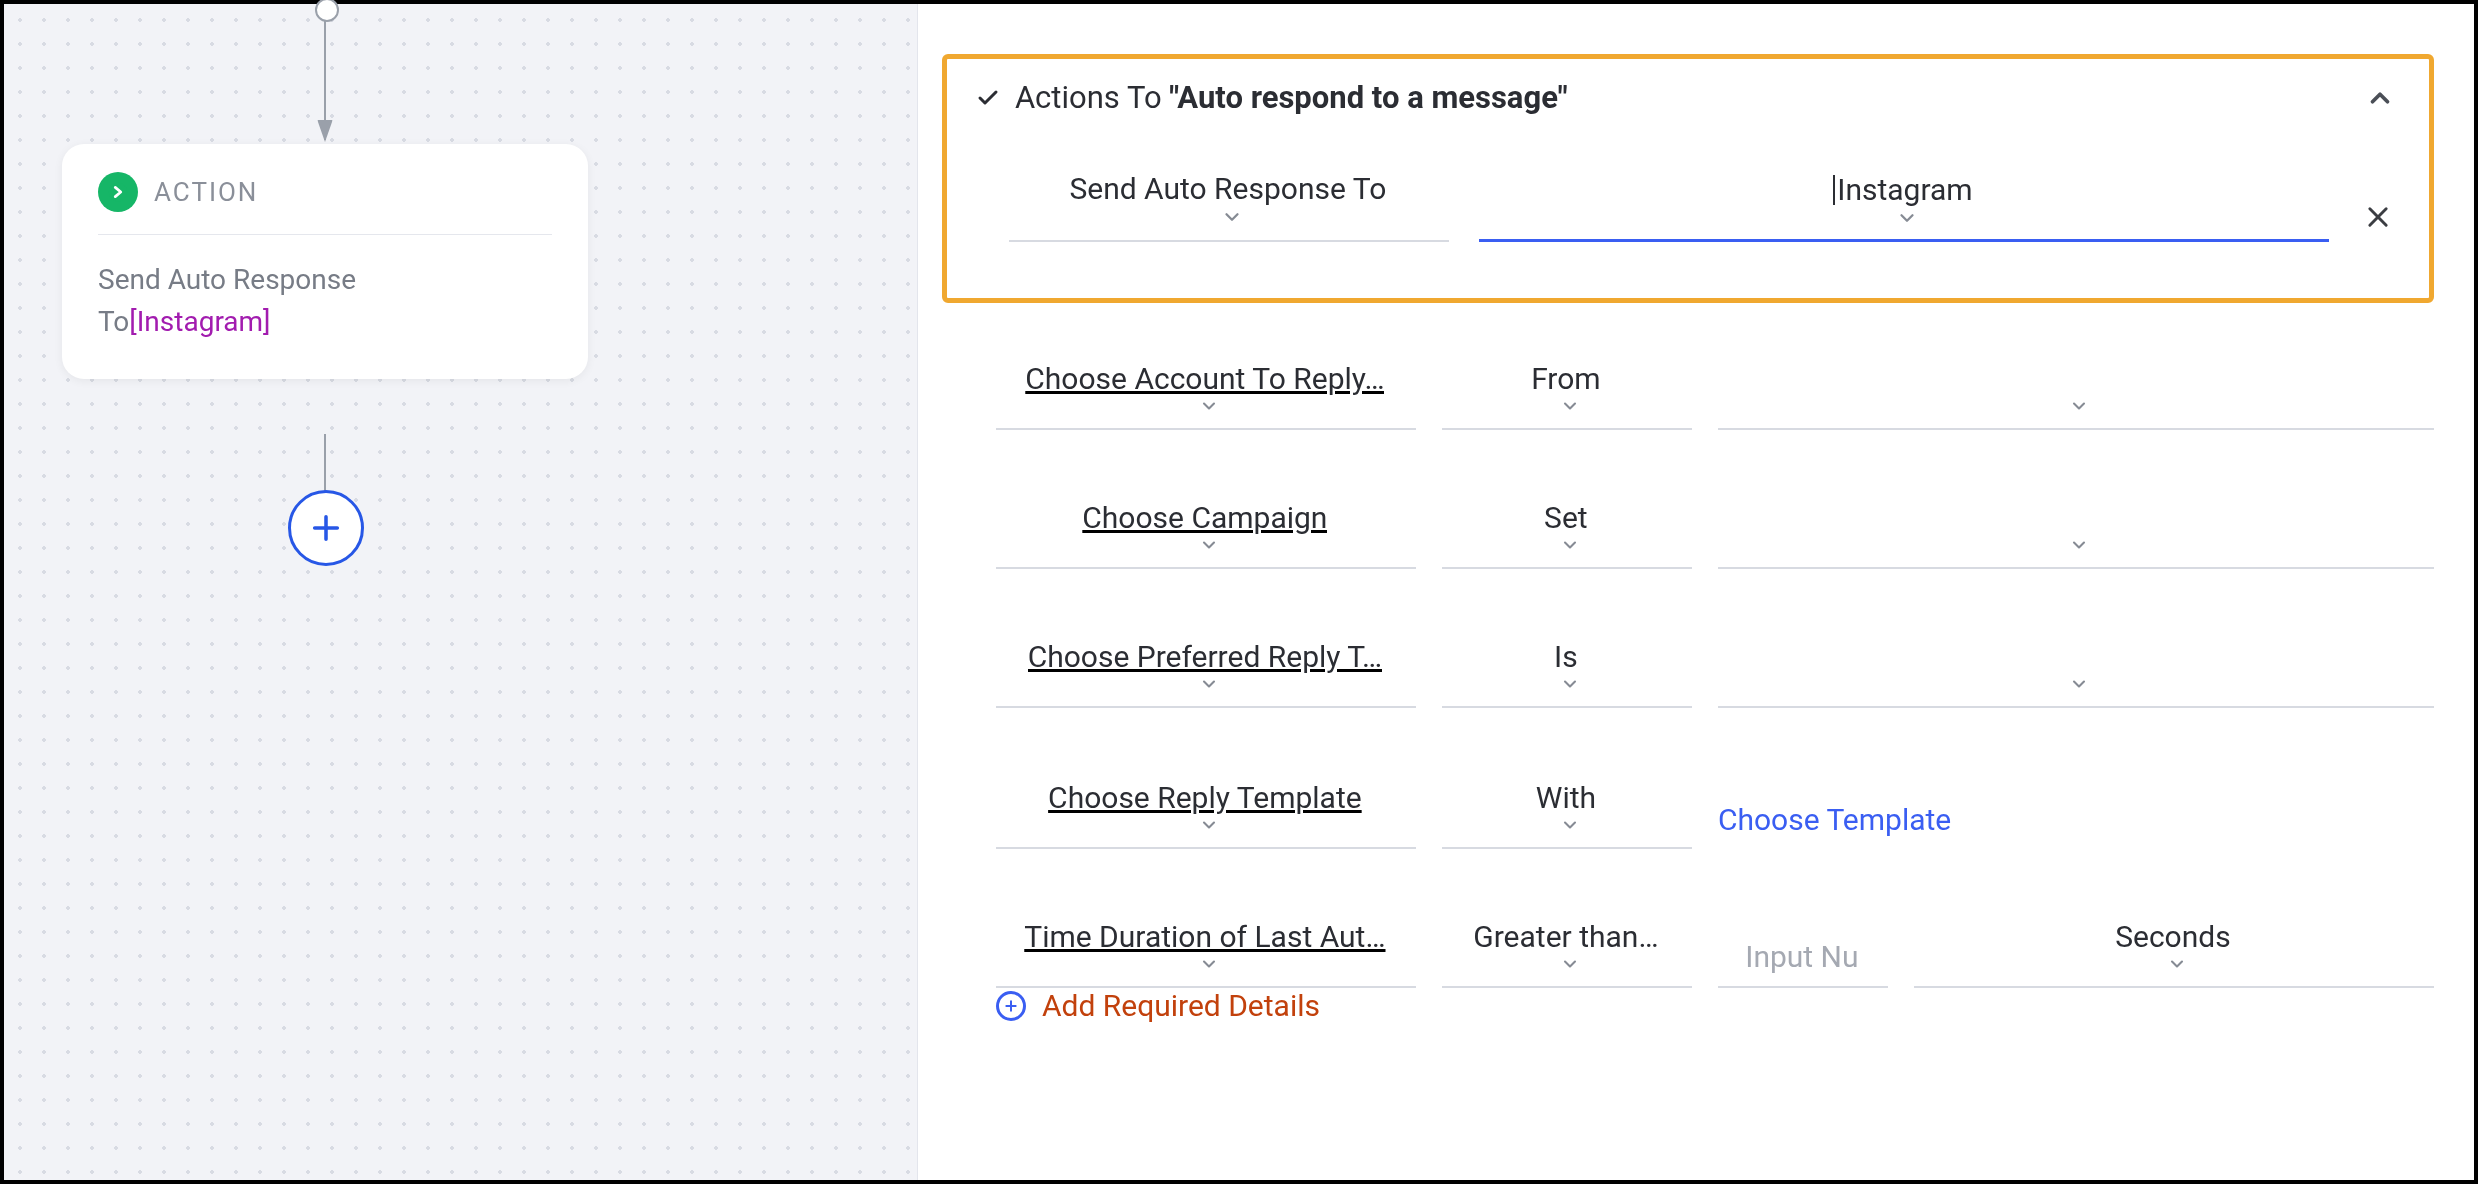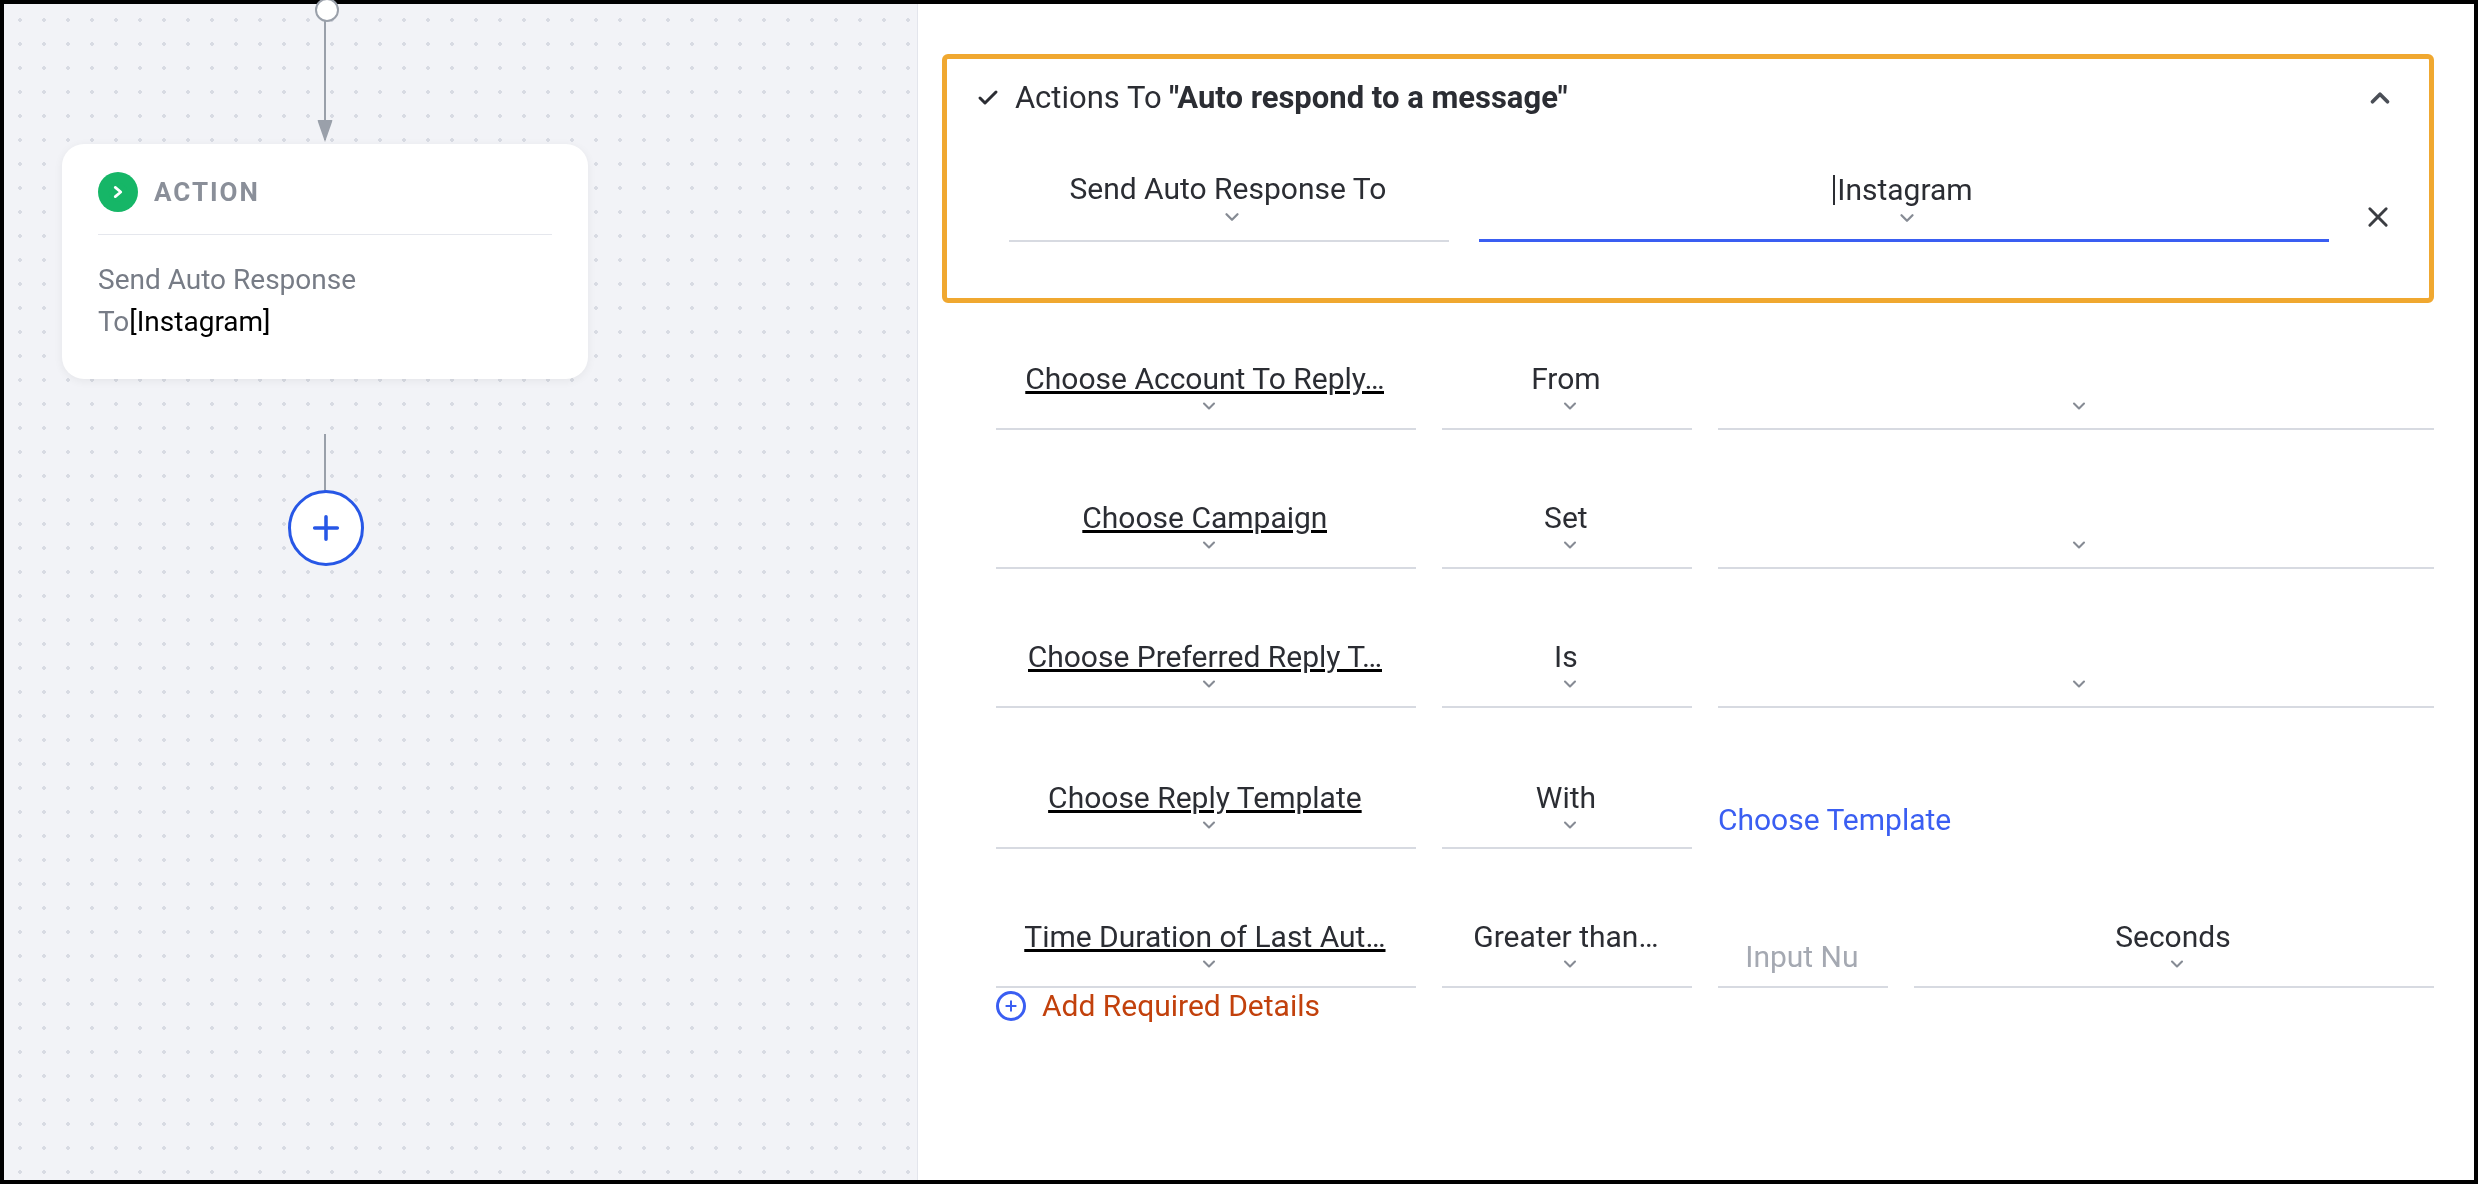--- a/index.html
+++ b/index.html
@@ -25,25 +25,25 @@
   .connector-top::after {
     content: ""; position: absolute; bottom: -2px; left: -10px; width: 22px; height: 22px; background: #9aa0aa; clip-path: polygon(50% 100%, 0 0, 100% 0);
     transform: scaleX(.7);
   }
   .node {
     position: absolute; top: 140px; left: 58px; width: 526px; background: #fff; border-radius: 22px; padding: 28px 36px 36px 36px; box-shadow: 0 2px 10px rgba(0,0,0,.06);
   }
   .node-header { display: flex; align-items: center; gap: 16px; padding-bottom: 22px; border-bottom: 1px solid #e5e7ed; }
   .node-header .icon-wrap { width: 40px; height: 40px; border-radius: 50%; background: #16b667; display: flex; align-items: center; justify-content: center; }
   .node-header .icon-wrap svg { width: 22px; height: 22px; }
-  .node-header .label { font-size: 26px; letter-spacing: 2px; color: #8a8f99; font-weight: 700; }
+  .node-header .label { font-size: 26px; letter-spacing: 2px; color: #8a8f99; font-weight: 400; }
   .node-body { padding-top: 24px; font-size: 28px; line-height: 1.5; }
   .node-body .line1 { color: #777c86; }
   .node-body .line2 { color: #777c86; }
-  .node-body .line2 .bracket { color: #000000; }
+  .node-body .line2 .bracket { color: #a21caf; }
   .connector-bottom {
     position: absolute; top: 430px; left: 320px; width: 2px; height: 62px; background: #9aa0aa;
   }
   .add-btn {
     position: absolute; top: 486px; left: 284px; width: 76px; height: 76px; border-radius: 50%; border: 3px solid #2757e6; background: #fff; display: flex; align-items: center; justify-content: center; cursor: pointer;
   }
   .add-btn svg { width: 34px; height: 34px; }
 
   
   .panel { flex: 1; height: 100%; background: #fff; padding: 50px 40px 40px 24px; position: relative; }

